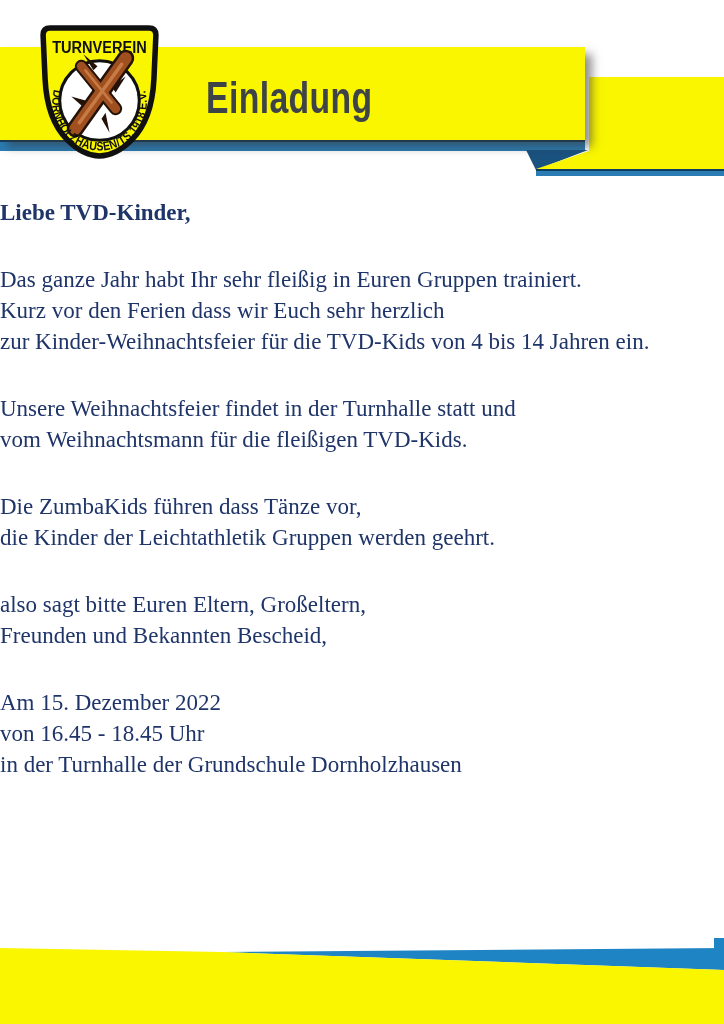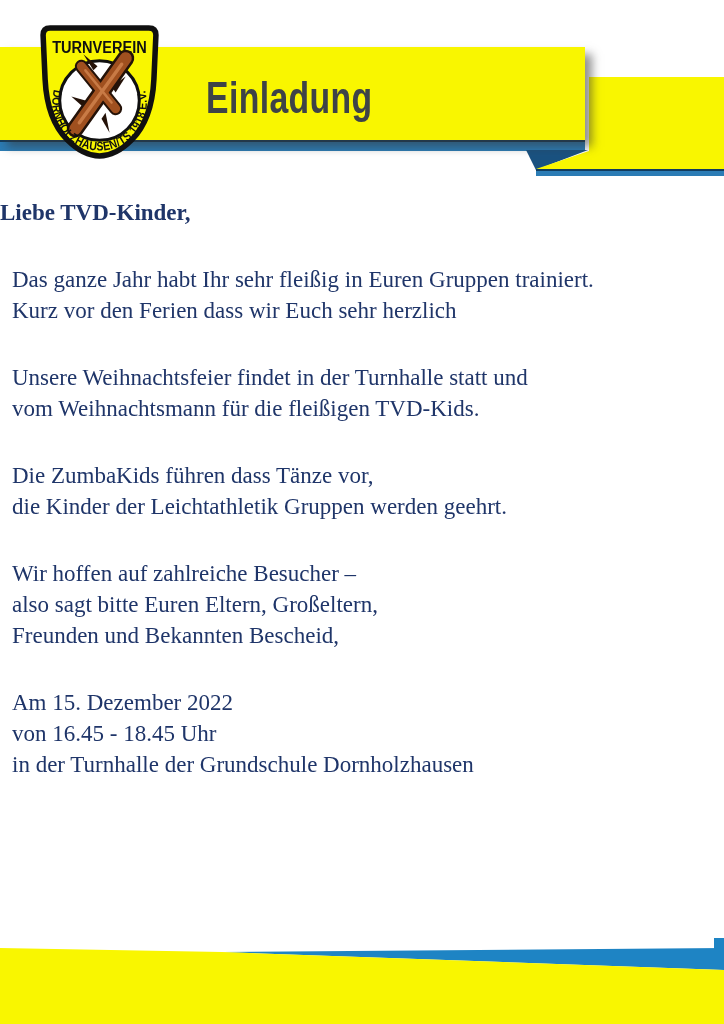--- a/index.html
+++ b/index.html
@@ -22,21 +22,21 @@
          transform:scaleX(.75);transform-origin:0 0;letter-spacing:.5px;}
   
   .logo{position:absolute;left:35px;top:24px;width:129px;height:137px;}
   .logo .shield{fill:var(--yellow);stroke:var(--logo-black);stroke-width:5.5;}
   .logo .ring{fill:#ffffff;stroke:var(--logo-black);stroke-width:3;}
   .logo text{font-family:"Liberation Sans",sans-serif;font-weight:bold;fill:var(--logo-black);}
   
   .letter{position:absolute;left:0;top:197px;width:720px;text-align:left;
           color:var(--text-navy);font-size:23px;line-height:31px;}
   .letter p{margin:0 0 36px 0;}
-  .letter .line{display:block;padding-left:12px;}
+  .letter .line{display:block;}
   .salutation{font-weight:bold;}
   .para.bold{font-weight:normal;}
   
   .ftr-blue{position:absolute;left:0;top:938px;width:724px;height:36px;background:var(--footer-blue);
             clip-path:polygon(222px 14px,724px 10px,724px 32px);}
   .ftr-tab{position:absolute;left:714px;top:938px;width:10px;height:16px;background:var(--footer-blue);}
   .ftr-yellow{position:absolute;left:0;top:944px;width:724px;height:80px;background:var(--yellow);
               clip-path:polygon(0 4px,222px 8px,724px 26px,724px 80px,0 80px);}
 </style>
 </head>
@@ -72,31 +72,31 @@
       <textPath href="#arcPath" startOffset="3" textLength="174" lengthAdjust="spacingAndGlyphs">DORNHOLZHAUSEN/TS.1918 E.V.</textPath>
     </text>
   </svg>
 
   <main class="letter">
     <p class="salutation">Liebe TVD-Kinder,</p>
     <div id="paragraphs">
         <p class="para">
           <span class="line">Das ganze Jahr habt Ihr sehr fleißig in Euren Gruppen trainiert.</span>
           <span class="line">Kurz vor den Ferien dass wir Euch sehr herzlich</span>
+          <span class="line">zur Kinder-Weihnachtsfeier für die TVD-Kids von 4 bis 14 Jahren ein.</span>
         </p>
         <p class="para">
           <span class="line">Unsere Weihnachtsfeier findet in der Turnhalle statt und</span>
           <span class="line">vom Weihnachtsmann für die fleißigen TVD-Kids.</span>
         </p>
         <p class="para">
           <span class="line">Die ZumbaKids führen dass Tänze vor,</span>
           <span class="line">die Kinder der Leichtathletik Gruppen werden geehrt.</span>
         </p>
         <p class="para">
-          <span class="line">Wir hoffen auf zahlreiche Besucher –</span>
           <span class="line">also sagt bitte Euren Eltern, Großeltern,</span>
           <span class="line">Freunden und Bekannten Bescheid,</span>
         </p>
         <p class="para bold">
           <span class="line">Am 15. Dezember 2022</span>
           <span class="line">von 16.45 - 18.45 Uhr</span>
           <span class="line">in der Turnhalle der Grundschule Dornholzhausen</span>
         </p>
       </div>
   </main>

